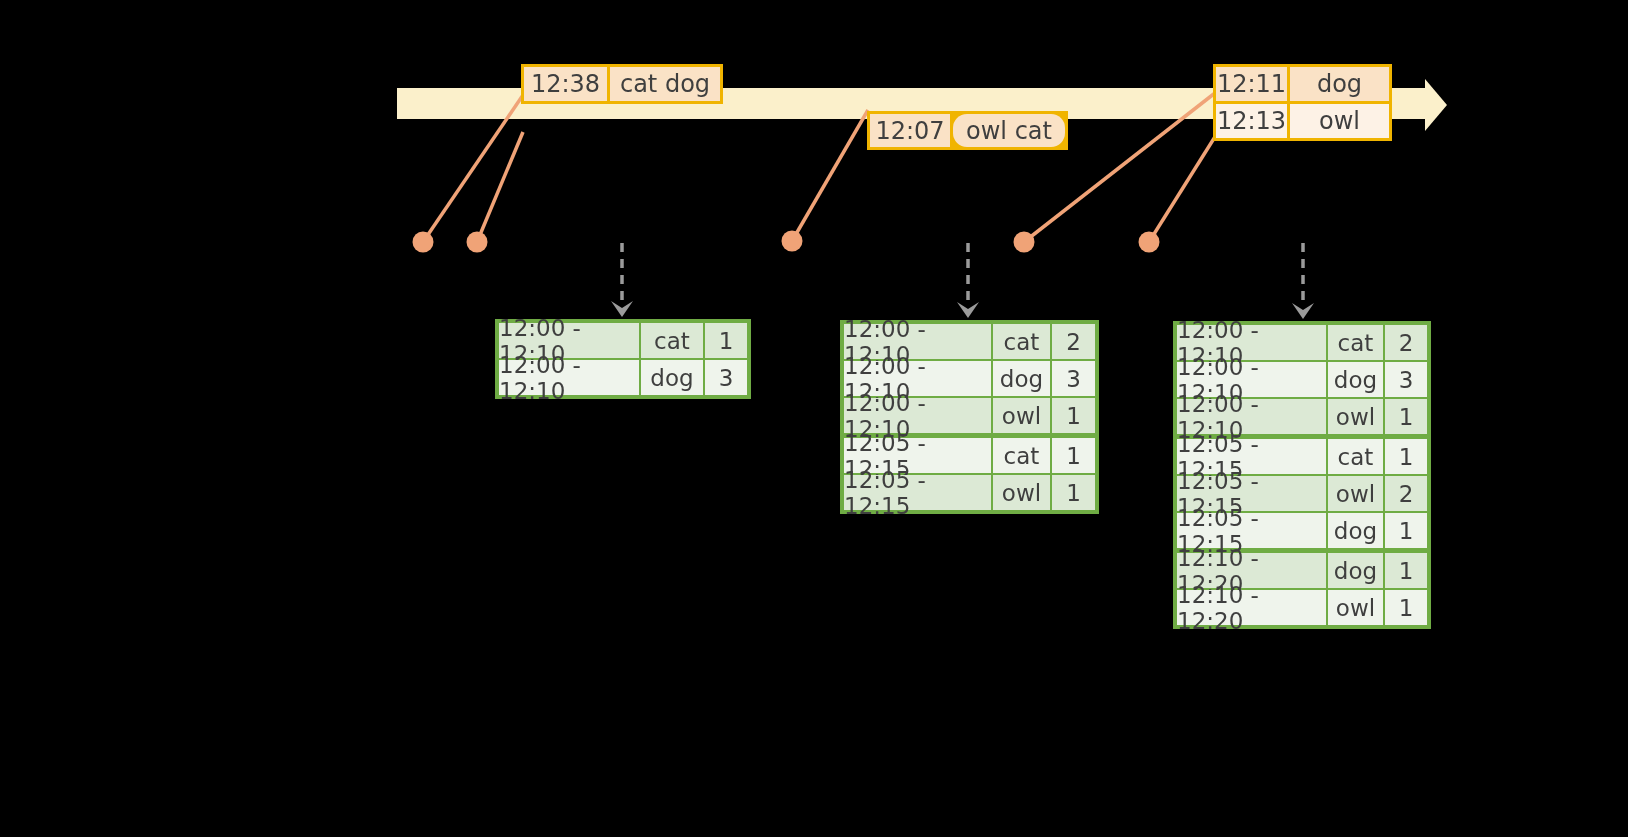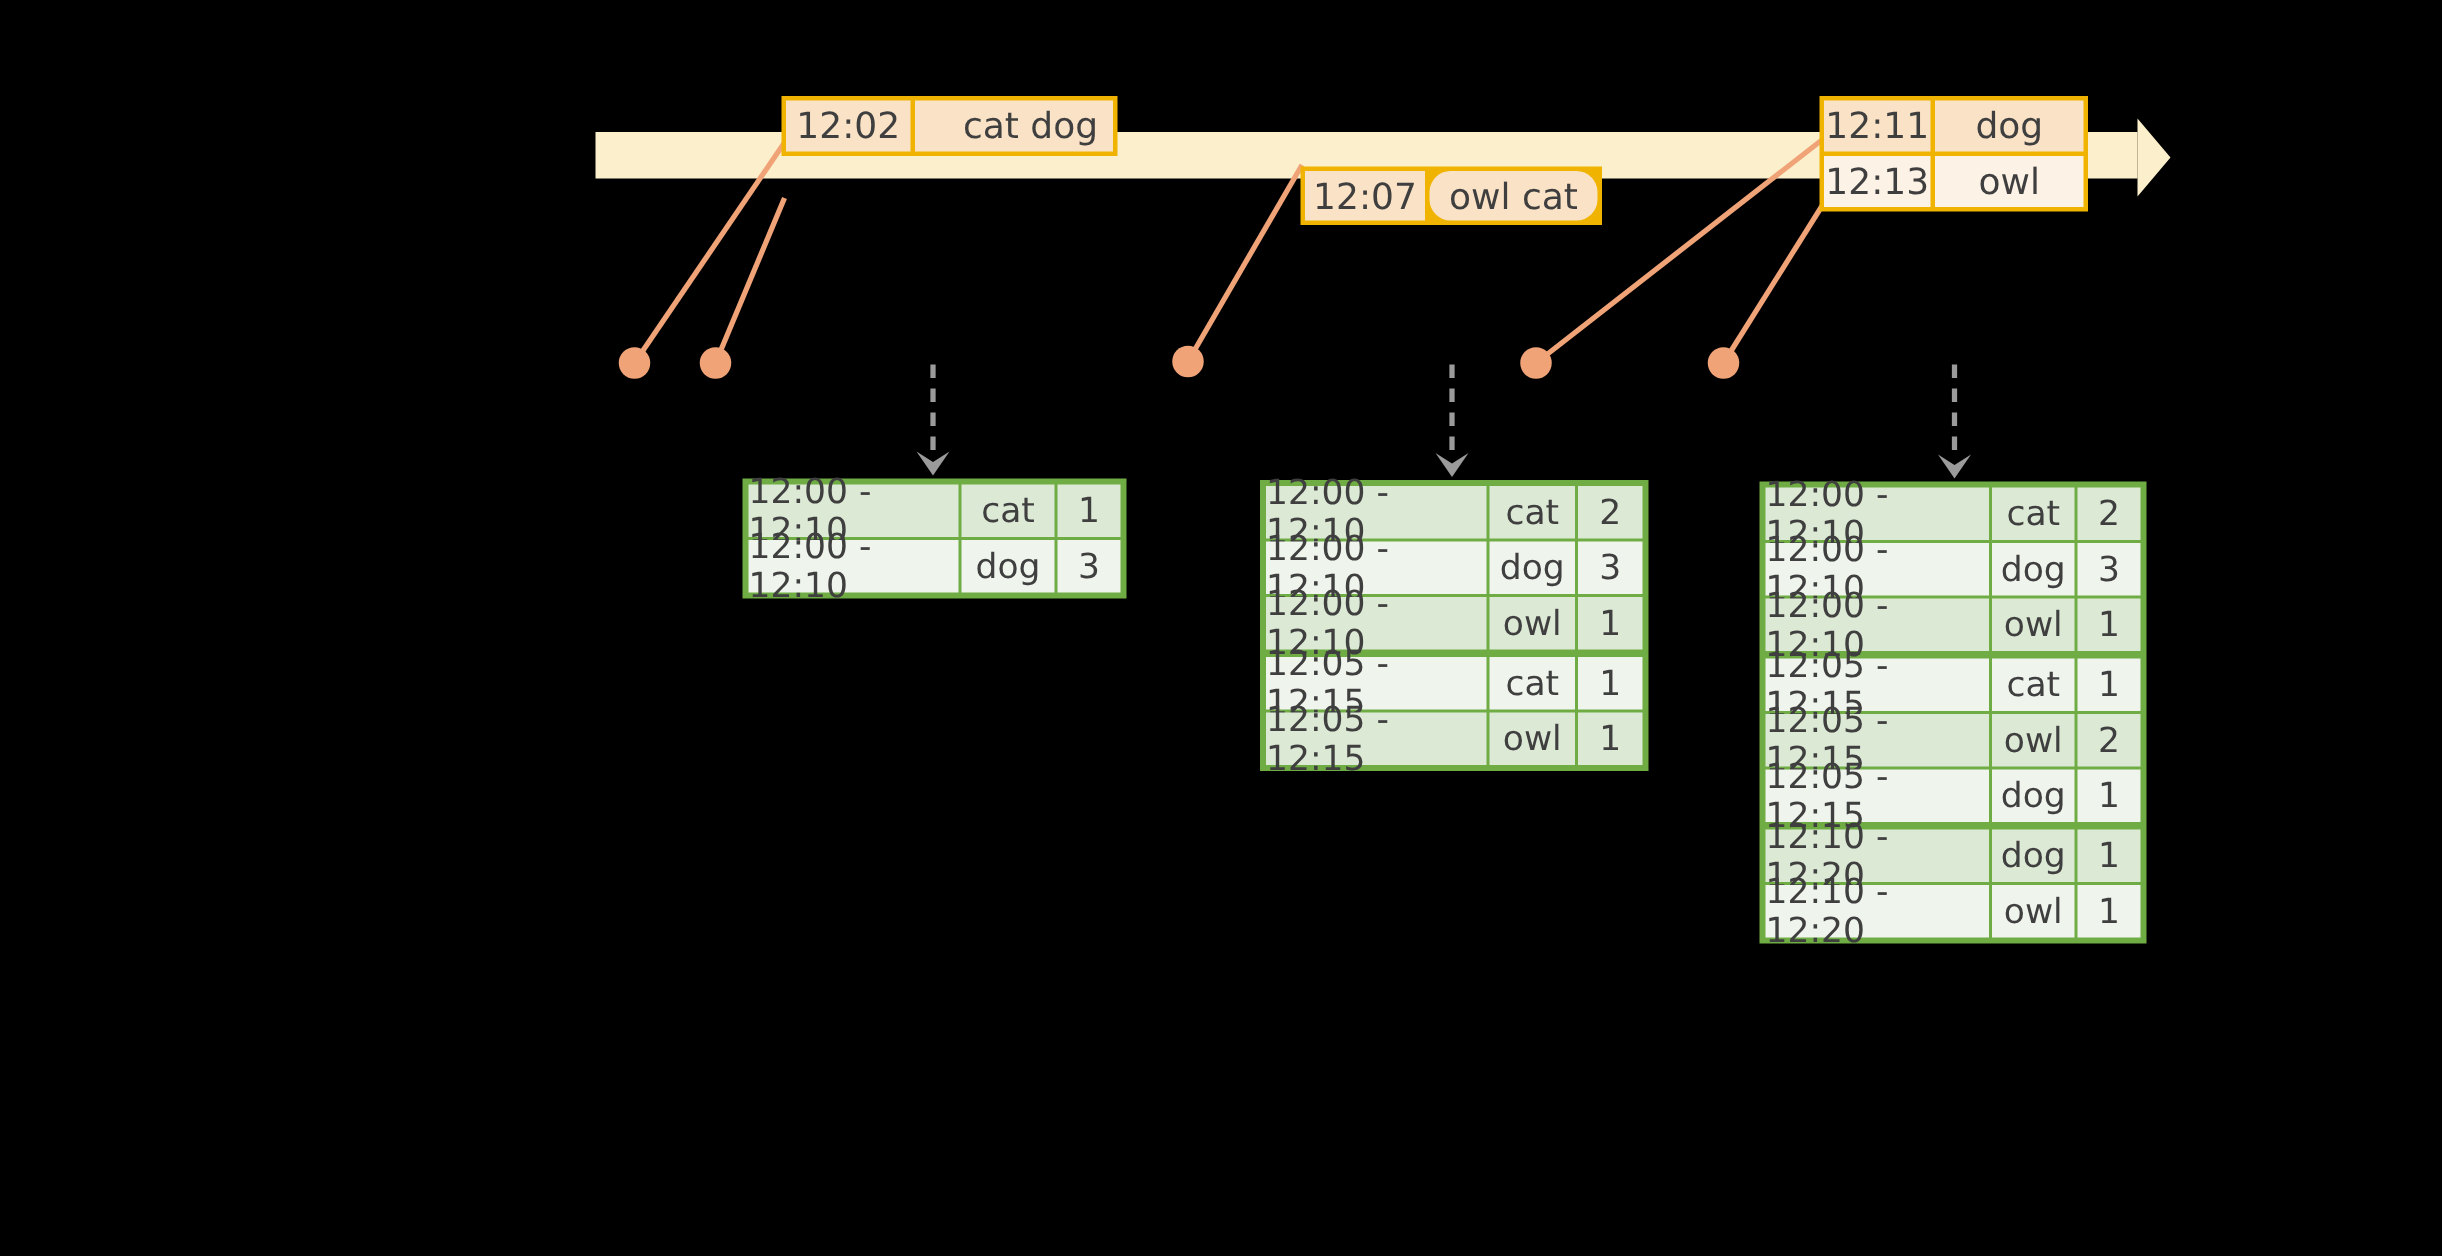--- a/index.html
+++ b/index.html
@@ -42,21 +42,21 @@
     padding:3px;
     display:flex;flex-direction:column;row-gap:3px;
     font-size:24px;
   }
   .erow{display:flex;column-gap:3px;}
   .ecell{display:flex;align-items:center;justify-content:center;}
   .ecell.dark{background:var(--event-row-dark);}
   .ecell.light{background:var(--event-row-light);}
   #etable-1{left:521px;top:64px;}
   #etable-1 .t{width:83px;height:34px;}
-  #etable-1 .w{width:110px;height:34px;padding-left:22px;}
+  #etable-1 .w{width:110px;height:34px;}
   #etable-2{left:867px;top:84px;margin-top:27px;}
   #etable-2 .t{width:80px;height:33px;}
   #etable-2 .w{width:112px;height:33px;border-radius:14px;}
   #etable-3{left:1213px;top:64px;}
   #etable-3 .t{width:71px;height:34px;}
   #etable-3 .w{width:99px;height:34px;}
   
   .gtable{
     position:absolute;
     background:var(--result-border);
@@ -115,21 +115,21 @@
 
     <line class="dash" x1="968" y1="243" x2="968" y2="304"></line>
     <polygon class="vhead" points="957,302 968,318 979,302 968,309"></polygon>
 
     <line class="dash" x1="1303" y1="243" x2="1303" y2="305"></line>
     <polygon class="vhead" points="1292,303 1303,319 1314,303 1303,310"></polygon>
   </svg>
 
   <div class="etable" id="etable-1">
     <div class="erow">
-      <div class="ecell t dark">12:02</div>
+      <div class="ecell t dark">12:38</div>
       <div class="ecell w dark">cat dog</div>
     </div>
   </div>
 
   <div class="etable" id="etable-2">
     <div class="erow">
       <div class="ecell t dark">12:07</div>
       <div class="ecell w dark">owl cat</div>
     </div>
   </div>

